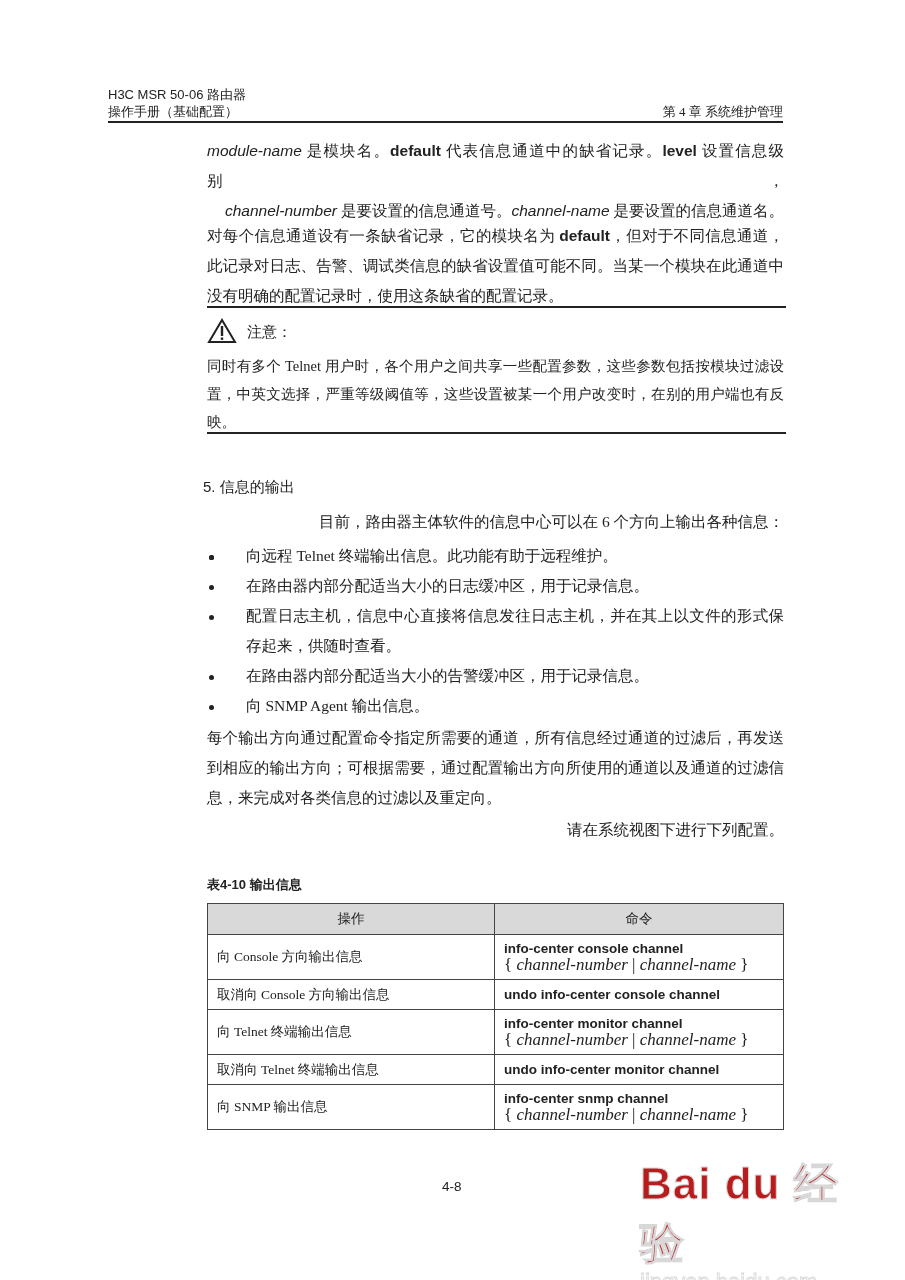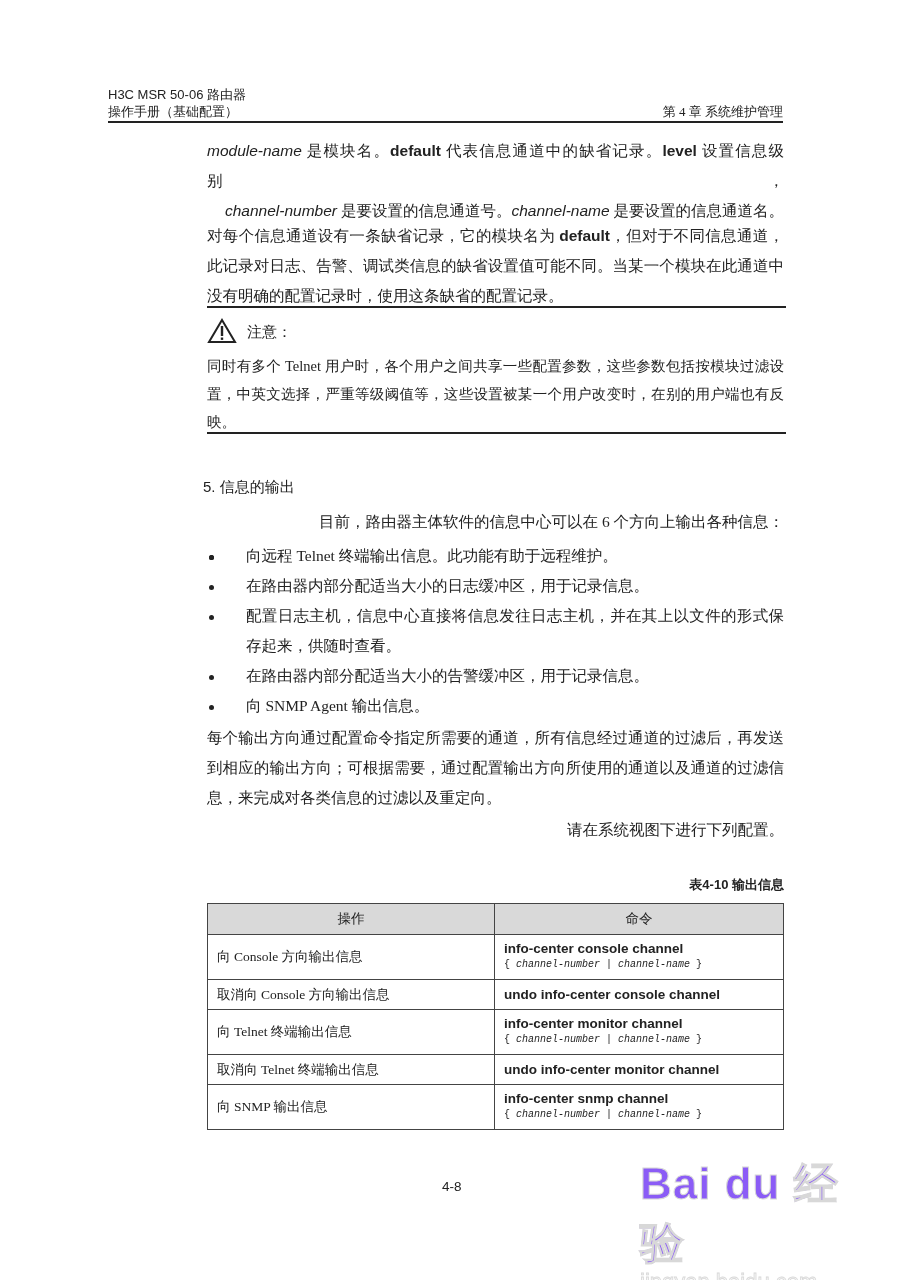--- a/index.html
+++ b/index.html
@@ -15,33 +15,33 @@
   .j { text-align: justify; text-align-last: justify; }
   .it { font-style: italic; font-family: "Liberation Sans", "DejaVu Sans", sans-serif; margin-top: 23px; }
   .b { font-weight: bold; font-family: "Liberation Sans", "DejaVu Sans", sans-serif; }
   .rule { position: absolute; left: 207px; width: 579px; height: 2px; background: #222; }
   .note-head { position: absolute; left: 207px; top: 318px; display: flex; align-items: center; gap: 10px; font-size: 15px; font-family: "Liberation Sans", "DejaVu Sans", sans-serif; }
   .note-body { position: absolute; left: 207px; top: 352px; width: 577px; font-size: 14.5px; line-height: 28px; }
   .sec-title { position: absolute; left: 203px; top: 478px; font-size: 15px; font-family: "Liberation Sans", "DejaVu Sans", sans-serif; }
   ul.bullets { list-style: none; margin: 0; padding: 0; }
   ul.bullets li { position: relative; padding-left: 39px; line-height: 30px; }
   ul.bullets li .dot { position: absolute; left: 2px; top: 14px; width: 5px; height: 5px; border-radius: 50%; background: #222; }
-  .caption { position: absolute; left: 207px; width: 577px; top: 876px; text-align: right; font-size: 13px; font-weight: bold; font-family: "Liberation Sans", "DejaVu Sans", sans-serif; }
+  .caption { position: absolute; left: 207px; width: 577px; top: 876px; text-align: left; font-size: 13px; font-weight: bold; font-family: "Liberation Sans", "DejaVu Sans", sans-serif; }
   table.t { position: absolute; left: 207px; top: 903px; width: 577px; border-collapse: collapse; font-size: 13.5px; }
   table.t th, table.t td { border: 1px solid #444; padding: 0 9px; }
   table.t th { background: #d9d9d9; height: 30px; font-weight: normal; text-align: center; font-family: "Liberation Sans", "DejaVu Sans", sans-serif; margin-top: 44px; }
   table.t td.op { width: 268px; }
   table.t tr.tall td { height: 44px; }
   table.t tr.short td { height: 29px; }
   .cmd { font-weight: bold; font-family: "Liberation Sans", "DejaVu Sans", sans-serif; line-height: 16px; }
-  .args { font-family: Liberation Mono, monospace; line-height: 16px; font-size: 10px; }
+  .args { font-family: Liberation Serif, serif; line-height: 16px; font-size: 17px; }
   .args i { font-style: italic; }
   .page-num { position: absolute; left: 442px; top: 1179px; font-size: 13.5px; font-family: "Liberation Sans", "DejaVu Sans", sans-serif; }
   .wm { position: absolute; left: 640px; top: 1155px; width: 220px; height: 100px; color: #e6e6e6; font-family: "Liberation Sans", "DejaVu Sans", sans-serif; }
-  .wm-logo { font-size: 44px; font-weight: bold; letter-spacing: 1px; -webkit-text-stroke: 1px #d8d8d8; color: #8b5cf6; }
+  .wm-logo { font-size: 44px; font-weight: bold; letter-spacing: 1px; -webkit-text-stroke: 1px #d8d8d8; color: #b91c1c; }
   .wm-url { font-size: 22px; -webkit-text-stroke: 0.8px #d8d8d8; color: #f6f6f6; margin-top: -4px; }
 </style>
 </head>
 <body>
 
 <div class="header">
   <div class="header-l1 sans">H3C MSR 50-06 路由器</div>
   <div class="header-row2">
     <span>操作手册（基础配置）</span>
     <span>第 4 章  系统维护管理</span>

